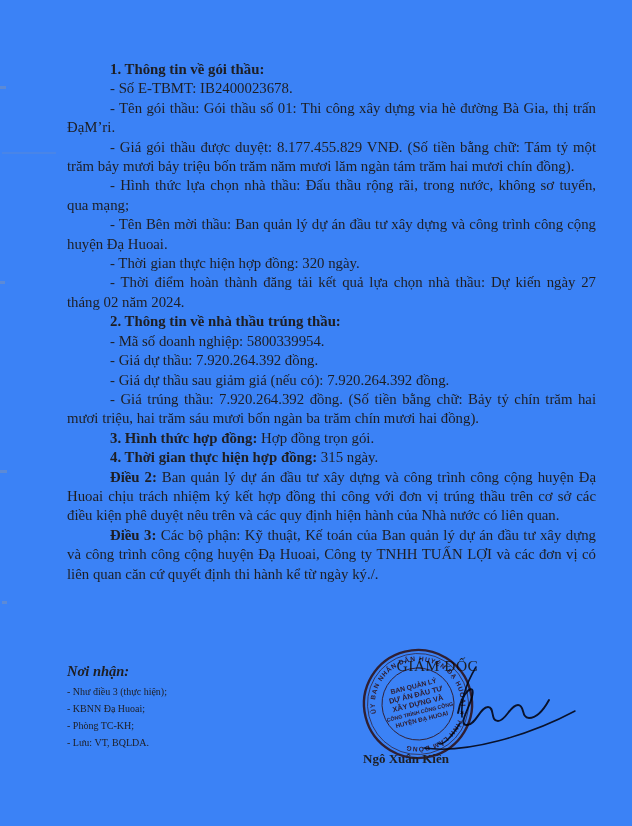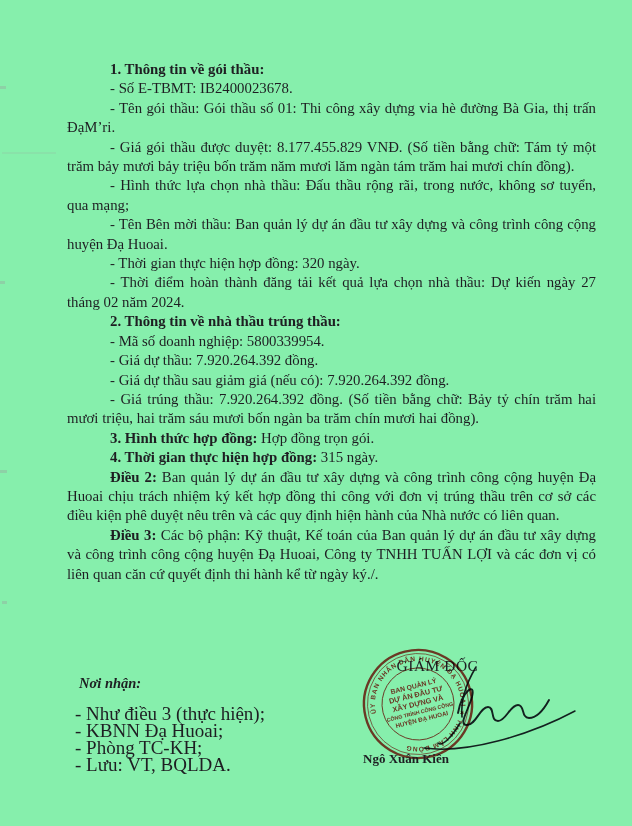--- a/index.html
+++ b/index.html
@@ -1,31 +1,31 @@
 <!DOCTYPE html>
 <html><head>
 <meta charset="utf-8">
 <style>
   html,body{margin:0;padding:0;background:#ffffff;}
   .page{
-    position:relative;width:632px;height:826px;background:#86efac;overflow:hidden;
+    position:relative;width:632px;height:826px;background:#3b82f6;overflow:hidden;
     font-family:"Liberation Serif","DejaVu Serif",serif;color:#1e1e22;
   }
   
   .body-text{
     position:absolute;left:67px;top:60px;width:529px;
     font-size:14.8px;line-height:19.4px;text-align:justify;
   }
   .body-text p{margin:0;text-indent:43px;}
   .b{font-weight:bold;}
   .i{}
   
   .recipients{position:absolute;left:67px;top:662px;width:250px;}
-  .recipients-label{font-weight:bold;font-style:italic;font-size:14.5px;line-height:19px;margin:12px;}
-  .recipients-list{list-style:none;margin:2px 0 0 8px;padding:0;font-size:19px;line-height:17px;}
+  .recipients-label{font-weight:bold;font-style:italic;font-size:14.5px;line-height:19px;margin:0;}
+  .recipients-list{list-style:none;margin:2px 0 0 0;padding:0;font-size:10px;line-height:17px;}
   
   .sig-title{position:absolute;left:360px;top:657px;width:155px;text-align:center;
     font-weight:normal;font-size:15.5px;letter-spacing:.5px;}
   .sig-name{position:absolute;left:363px;top:751px;width:162px;text-align:left;
     font-weight:bold;font-size:13px;}
   .stamp-svg{position:absolute;left:328px;top:612px;mix-blend-mode:multiply;opacity:.9;}
   .stamp-svg text{font-family:"Liberation Sans","DejaVu Sans",sans-serif;font-weight:bold;}
   .sign-svg{position:absolute;left:412px;top:655px;mix-blend-mode:multiply;}
   
   .artifact{position:absolute;background:#9a9a9a;opacity:.35;}

